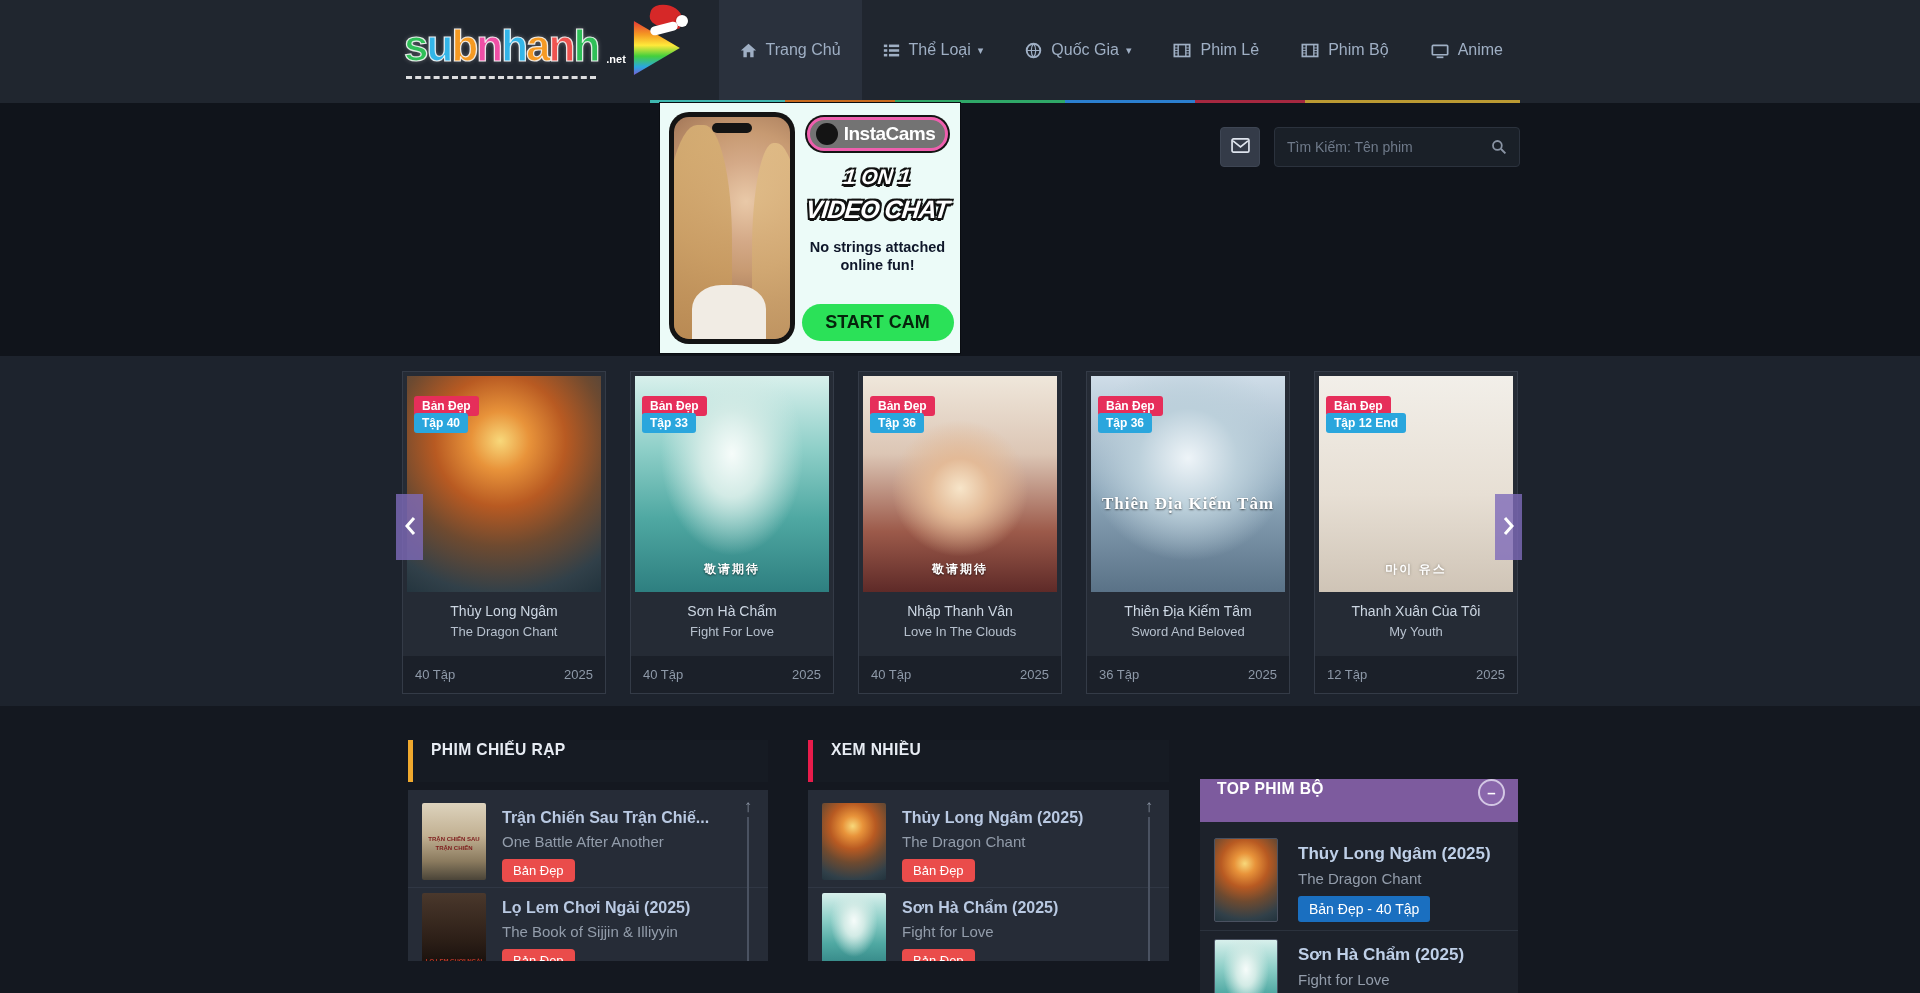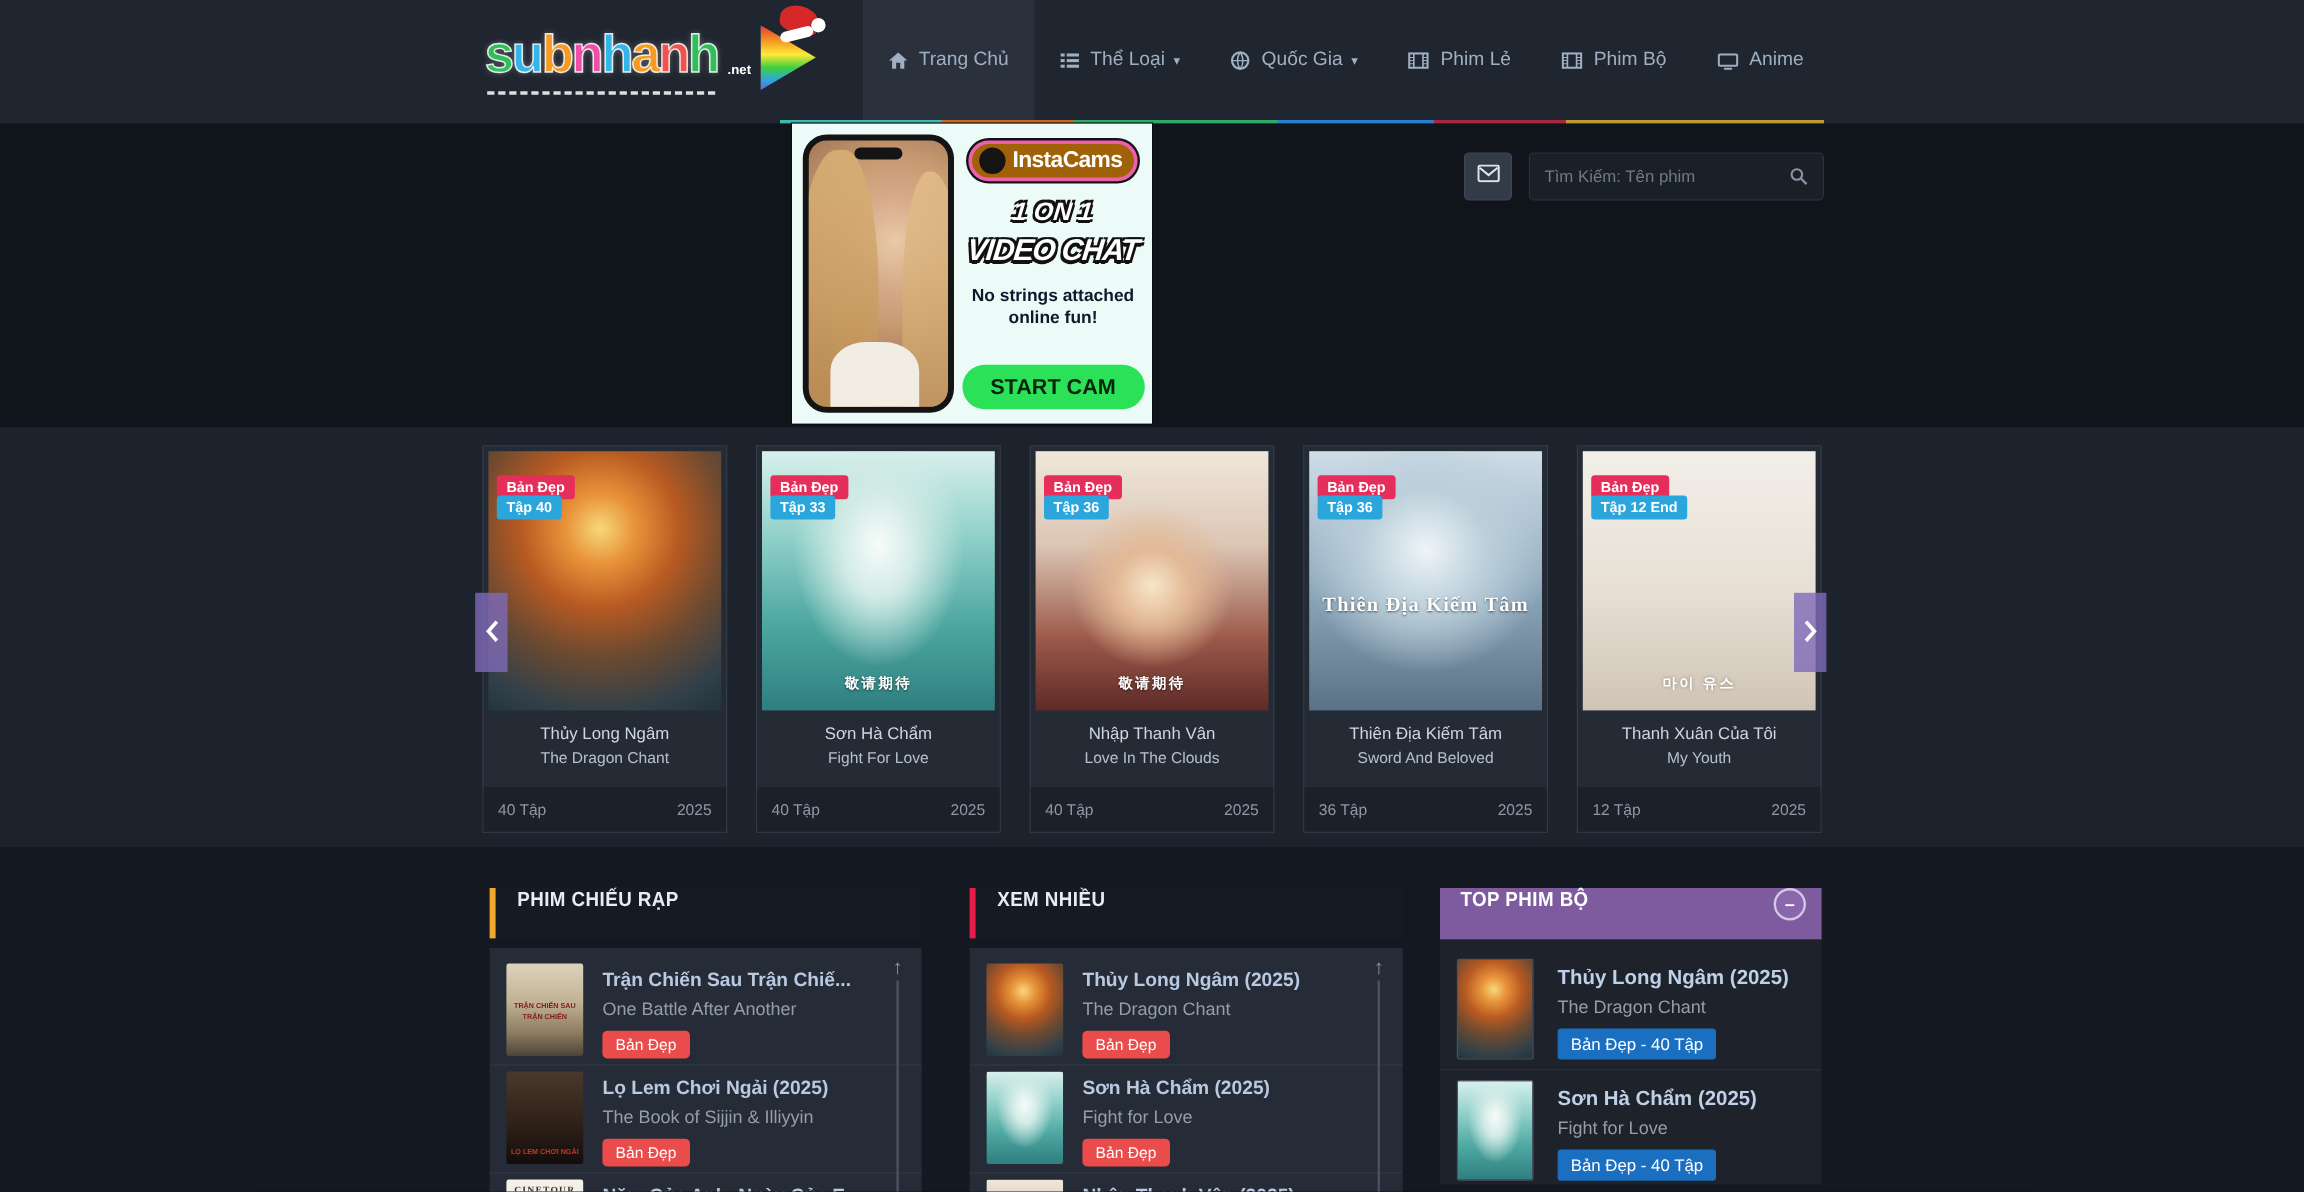--- a/index.html
+++ b/index.html
@@ -40,21 +40,21 @@
 
   .ad { position:absolute; left:660px; top:0; width:300px; height:250px; background:#ecfbf8; display:flex; cursor:pointer; box-shadow:0 0 0 1px #0a0d12; }
   .phone { margin:9px 0 9px 9px; width:126px; background:#141414; border-radius:20px; padding:5px; position:relative; flex:none; }
   .phone-screen { width:100%; height:100%; border-radius:15px; overflow:hidden; position:relative;
       background:radial-gradient(circle at 62% 38%, #e9c9a8 0%, #d4a987 26%, #c79a72 45%, #a87c5c 68%, #8a6248 100%); }
   .hair { position:absolute; left:-12px; top:8px; width:70px; height:130%; background:linear-gradient(180deg,#d8b175,#b8854a); border-radius:50% 40% 30% 40%; opacity:.85; }
   .hair2 { position:absolute; right:-16px; top:26px; width:54px; height:120%; background:linear-gradient(180deg,#e3c088,#c1935a); border-radius:40% 55% 40% 30%; opacity:.8; }
   .tank { position:absolute; bottom:-6px; left:18px; width:74px; height:60px; background:#f1ece4; border-radius:40% 40% 0 0; }
   .notch { position:absolute; top:11px; left:50%; transform:translateX(-50%); width:40px; height:10px; background:#141414; border-radius:6px; z-index:2; }
   .ad-right { flex:1; display:flex; flex-direction:column; align-items:center; padding:14px 6px 12px; }
-  .ad-logo { display:flex; align-items:center; gap:6px; background:#a16207; border:3px solid #ef5fae; border-radius:20px; padding:3px 10px 3px 6px; box-shadow:0 0 0 2px #141414; }
+  .ad-logo { display:flex; align-items:center; gap:6px; background:#737373; border:3px solid #ef5fae; border-radius:20px; padding:3px 10px 3px 6px; box-shadow:0 0 0 2px #141414; }
   .ad-cam { width:22px; height:22px; background:#141414; border-radius:50%; display:flex; align-items:center; justify-content:center; }
   .ad-brand { color:#fff; font-weight:900; font-size:19px; letter-spacing:-0.5px; }
   .ad-h1, .ad-h2 { font-style:italic; font-weight:900; color:#fff; transform:skewX(-6deg);
       text-shadow:-2px -2px 0 #111,2px -2px 0 #111,-2px 2px 0 #111,2px 2px 0 #111,0 3px 0 #111; }
   .ad-h1 { font-size:21px; margin-top:14px; }
   .ad-h2 { font-size:25px; margin-top:6px; letter-spacing:-1px; }
   .ad-tag { margin-top:14px; font-size:14.5px; font-weight:bold; color:#0f172a; text-align:center; line-height:1.25; }
   .ad-cta { margin-top:auto; background:#2be158; color:#06230c; border:none; border-radius:22px; width:152px; padding:8px 0; font-weight:900; font-size:18px; font-family:"Liberation Sans",sans-serif; cursor:pointer; }
 
   
@@ -90,35 +90,35 @@
   .poster-battle .tcap { top:42%; font-size:6px; color:#7e1c1c; line-height:1.4; }
   .poster-horror .tcap { bottom:6px; font-size:6px; color:#c0392b; }
 
   
   .bottom-section { background:#141820; height:287px; padding-top:34px; }
   .panels { width:1128px; margin:0 auto; display:flex; padding-left:12px; }
   .panel { display:flex; flex-direction:column; }
   .panel-head { display:flex; align-items:flex-start; height:42px; background:#161b23; }
   .accent { width:5px; height:42px; flex:none; }
   .panel-title { margin-left:18px; color:#e8edf4; font-weight:bold; font-size:17px; letter-spacing:.4px; transform:scaleX(.92); transform-origin:left; white-space:nowrap; }
-  .panel-list { background:#262c37; margin-top:8px; position:relative; height:204px; overflow:hidden; }
+  .panel-list { background:#262c37; margin-top:8px; position:relative; height:171px; overflow:hidden; }
   .p-item { display:flex; gap:16px; padding:5px 14px; border-bottom:1px solid #303744; cursor:pointer; }
   .p-item:first-child { padding-top:13px; }
   .thumb { width:64px; height:77px; flex:none; position:relative; border-radius:2px; overflow:hidden; }
   .p-body { padding-top:6px; }
   .p-title { color:#b9c9e2; font-weight:bold; font-size:16px; }
   .p-sub { color:#939dab; font-size:15px; margin-top:6px; }
   .p-badge { display:inline-block; margin-top:9px; color:#fff; font-size:13px; padding:4px 11px; border-radius:4px; }
   .p-badge.red { background:#ea4c4b; }
   .p-badge.blue { background:#1a6fc0; border-radius:3px; font-size:14px; padding:5px 11px; }
   .scrollbar { position:absolute; top:8px; right:12px; bottom:0; width:16px; display:flex; flex-direction:column; align-items:center; cursor:pointer; }
   .scroll-up { color:#8a93a2; font-size:17px; line-height:1; }
   .scroll-track { width:2px; flex:1; background:#4a5261; margin-top:2px; }
 
-  .panel.purple .panel-head { background:#7d5b9e; height:43px; justify-content:space-between; padding:0 13px; }
+  .panel.purple .panel-head { background:#7d5b9e; height:43px; justify-content:space-between; padding:0 13px;margin-top:39px; }
   .panel.purple .panel-title { margin-left:4px; color:#fff; }
   .collapse-btn { width:27px; height:27px; border-radius:50%; border:2px solid #d3c7e4; background:#8a67ac; color:#fff; font-size:15px; font-weight:bold; display:flex; align-items:center; justify-content:center; cursor:pointer; line-height:1; }
   .panel.purple .panel-list { background:#1d222b; margin-top:0; }
   .panel.purple .p-item { gap:20px; padding:8px 14px; border-bottom:1px solid #2b323d; }
   .panel.purple .p-item:first-child { padding-top:16px; }
   .panel.purple .thumb { width:64px; height:84px; border:1px solid #4a5160; }
   .panel.purple .p-title { font-size:17px; color:#bfd0e8; }
 </style>
 </head>
 <body>

